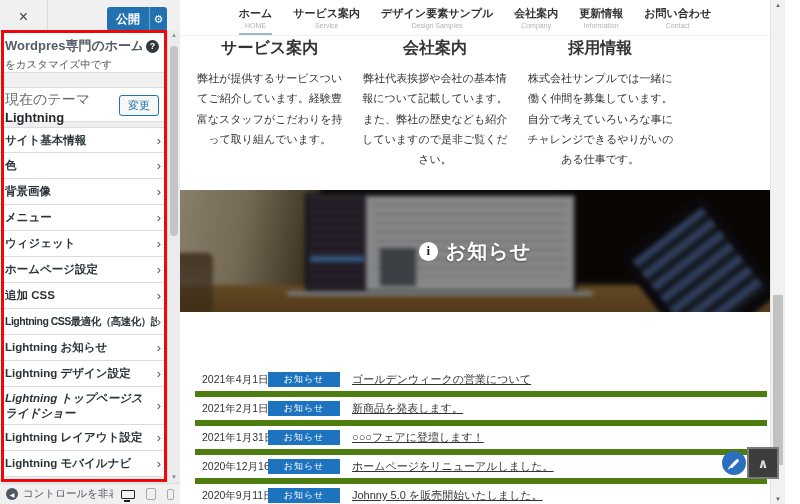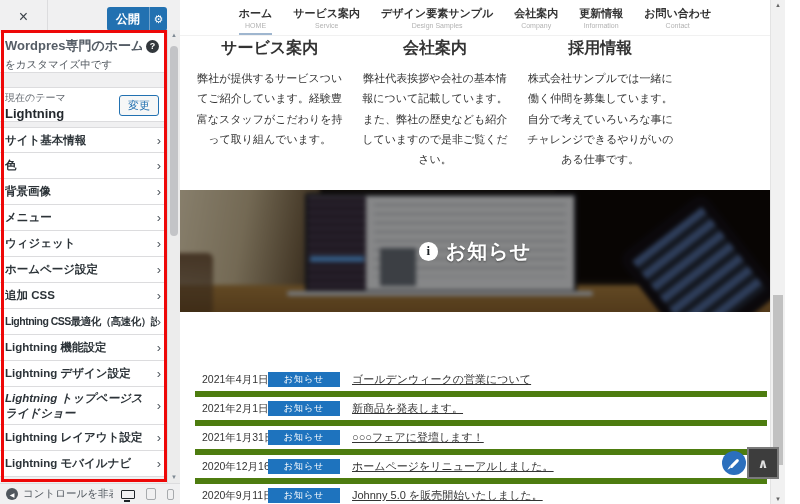--- a/index.html
+++ b/index.html
@@ -20,21 +20,21 @@
     border-left:1px solid rgba(255,255,255,.35); }
   .cz-info { position:absolute; left:0; top:33px; width:167px; height:40px; background:#fff;
     border-bottom:1px solid #dcdcde; padding:4px 8px 0 5px; }
   .cz-info-row { display:flex; justify-content:space-between; align-items:center; }
   .cz-title { font-size:13px; font-weight:bold; color:#555d66; white-space:nowrap; overflow:hidden; }
   .cz-help { min-width:13px; height:13px; border-radius:50%; background:#32373c; color:#fff; font-size:9px;
     display:flex; align-items:center; justify-content:center; font-weight:bold; margin-left:4px; }
   .cz-subtitle { font-size:10.5px; color:#50575e; margin-top:3px; white-space:nowrap; }
   .cz-theme { position:absolute; left:0; top:87px; width:167px; height:35px; background:#fff;
     border-top:1px solid #dcdcde; border-bottom:1px solid #dcdcde; padding:3px 8px 0 5px; }
-  .cz-theme-label { font-size:10px; color:#646970; }
+  .cz-theme-label { font-size:14px; color:#646970; }
   .cz-theme-name { font-size:13px; font-weight:bold; color:#23282d; margin-top:1px; }
   .cz-change { position:absolute; right:8px; top:7px; font-size:11px; color:#2271b1; background:#f6f7f7;
     border:1px solid #2271b1; border-radius:3px; padding:2px 8px; cursor:pointer; }
   .cz-menu { position:absolute; left:0; top:127px; width:167px; }
   .cz-item { height:26px; background:#fff; border-bottom:1px solid #dcdcde; display:flex;
     align-items:center; justify-content:space-between; padding:0 6px 0 5px; cursor:pointer; }
   .cz-item:first-child { border-top:1px solid #dcdcde; }
   .cz-item-label { font-size:11.5px; font-weight:bold; color:#2c3338; white-space:nowrap; overflow:hidden; }
   .cz-item.small .cz-item-label { font-size:10.5px; letter-spacing:-0.5px; }
   .cz-item.wrap { height:38px; }
@@ -177,21 +177,21 @@
     </div>
     <div class="cz-item">
       <span class="cz-item-label">追加 CSS</span>
       <span class="chev">›</span>
     </div>
     <div class="cz-item small">
       <span class="cz-item-label">Lightning CSS最適化（高速化）設定</span>
       <span class="chev">›</span>
     </div>
     <div class="cz-item">
-      <span class="cz-item-label">Lightning 機能設定</span>
+      <span class="cz-item-label">Lightning お知らせ</span>
       <span class="chev">›</span>
     </div>
     <div class="cz-item">
       <span class="cz-item-label">Lightning デザイン設定</span>
       <span class="chev">›</span>
     </div>
     <div class="cz-item wrap">
       <span class="cz-item-label">Lightning トップページスライドショー</span>
       <span class="chev">›</span>
     </div>

